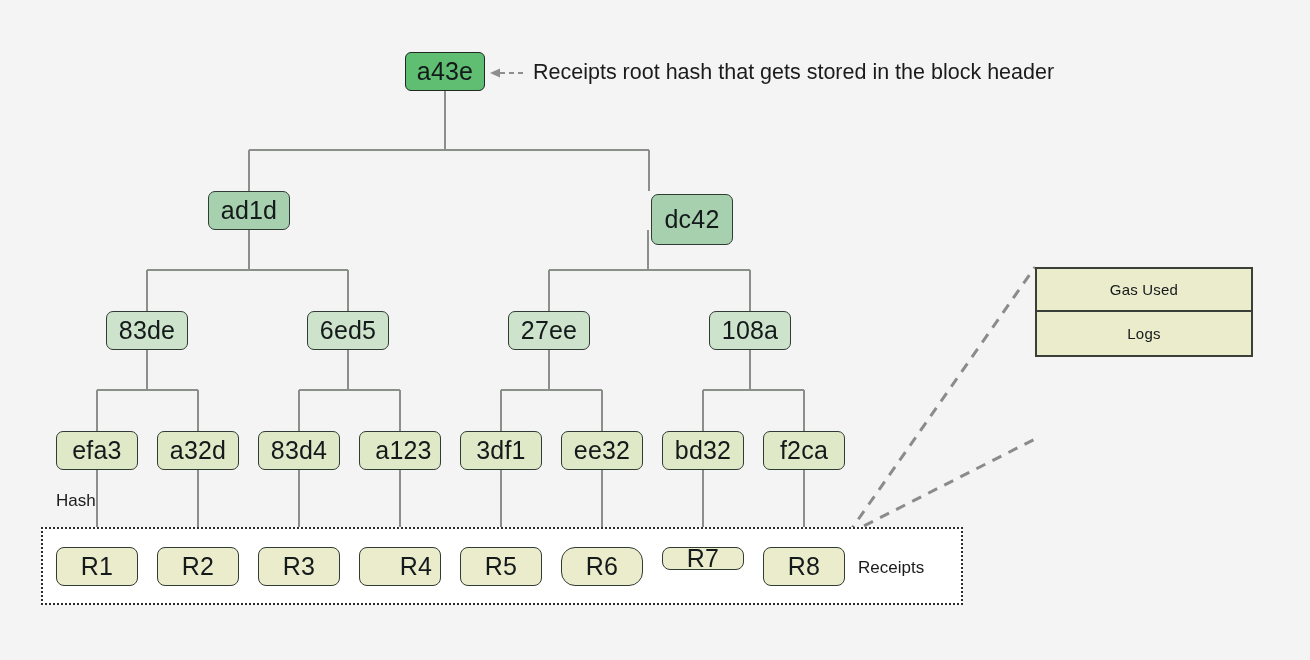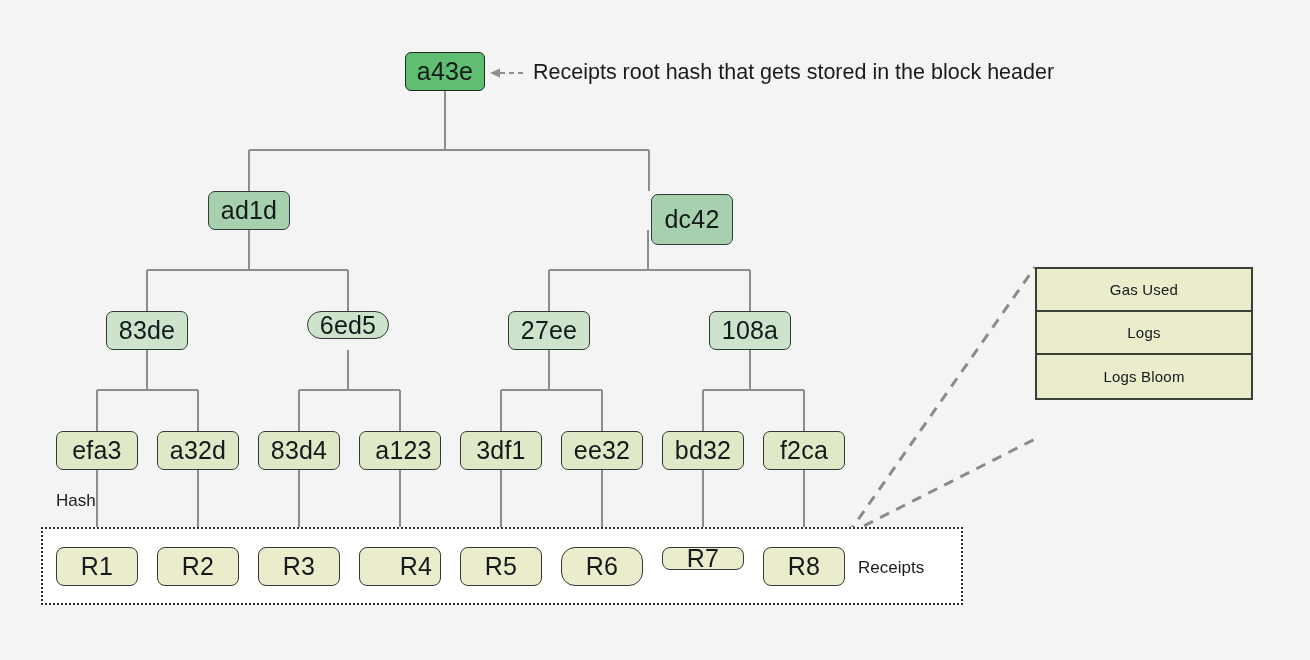--- a/index.html
+++ b/index.html
@@ -146,21 +146,21 @@
     </g>
   </svg>
 
   <div id="receipts-box"></div>
 
   <div id="node-layer">
       <div class="node lvl0" style="left: 405px; top: 52px; width: 80px; height: 39px;">a43e</div>
       <div class="node lvl1" style="left: 208px; top: 191px; width: 82px; height: 39px;">ad1d</div>
       <div class="node lvl1" style="left: 607px; top: 194px; width: 82px; height: 51px; margin-left: 44px;">dc42</div>
       <div class="node lvl2" style="left: 106px; top: 311px; width: 82px; height: 39px;">83de</div>
-      <div class="node lvl2" style="left: 307px; top: 311px; width: 82px; height: 28px; border-radius: 14px;">6ed5</div>
+      <div class="node lvl2" style="left: 307px; top: 311px; width: 82px; height: 39px;">6ed5</div>
       <div class="node lvl2" style="left: 508px; top: 311px; width: 82px; height: 39px;">27ee</div>
       <div class="node lvl2" style="left: 709px; top: 311px; width: 82px; height: 39px;">108a</div>
       <div class="node lvl3" style="left: 56px; top: 431px; width: 82px; height: 39px;">efa3</div>
       <div class="node lvl3" style="left: 157px; top: 431px; width: 82px; height: 39px;">a32d</div>
       <div class="node lvl3" style="left: 258px; top: 431px; width: 82px; height: 39px;">83d4</div>
       <div class="node lvl3" style="left: 359px; top: 431px; width: 82px; height: 39px; padding-left: 7px;">a123</div>
       <div class="node lvl3" style="left: 460px; top: 431px; width: 82px; height: 39px;">3df1</div>
       <div class="node lvl3" style="left: 561px; top: 431px; width: 82px; height: 39px;">ee32</div>
       <div class="node lvl3" style="left: 662px; top: 431px; width: 82px; height: 39px;">bd32</div>
       <div class="node lvl3" style="left: 763px; top: 431px; width: 82px; height: 39px;">f2ca</div>
@@ -176,16 +176,15 @@
 
   <div class="caption" style="left:533px;top:62px;">Receipts root hash that gets stored in the block header</div>
 
   <div class="smalllabel" style="left:56px;top:492px;">Hash</div>
 
   <div class="smalllabel" style="left:858px;top:559px;">Receipts</div>
 
   <div id="detail-panel">
       <div class="drow">Gas Used</div>
       <div class="drow">Logs</div>
-      <div class="drow">Logs Bloom</div>
     </div>
 
 </div>
 
 </body></html>

